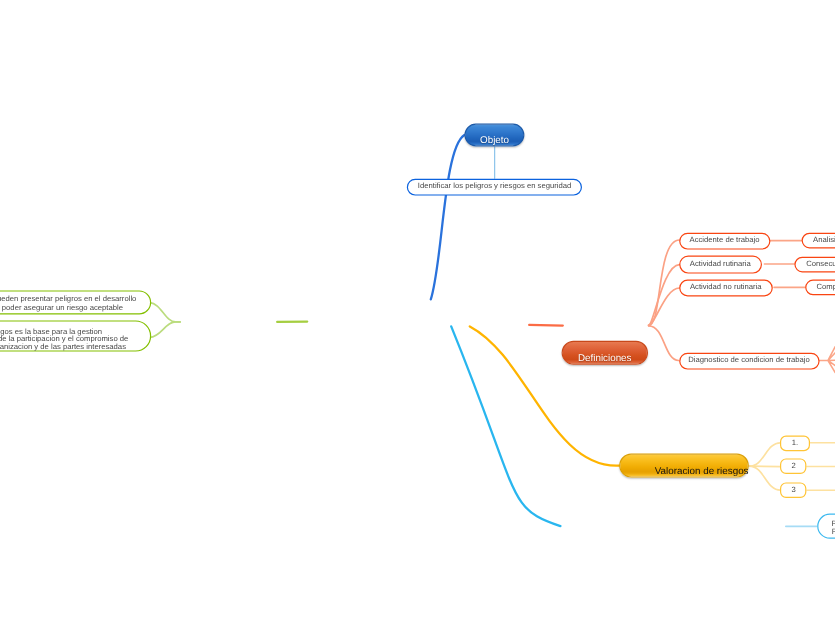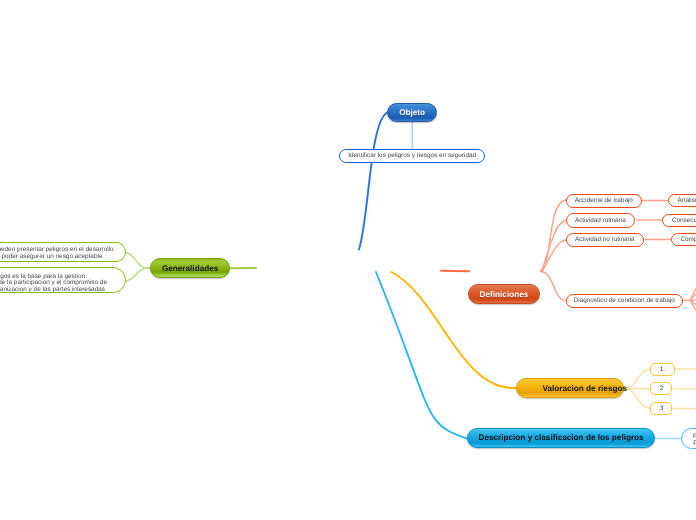--- a/index.html
+++ b/index.html
@@ -12,21 +12,21 @@
   .node{position:absolute;box-sizing:border-box;display:flex;align-items:center;
         justify-content:center;text-align:center;white-space:nowrap;}
 
   
   .root{border:1.8px solid #4a9ad4;border-radius:999px;
         background:linear-gradient(to bottom,#fdfefe 0%,#f1f4f5 30%,#e3e9eb 58%,#dde4e7 72%,#e9eef0 88%,#f0f4f5 100%);
         color:#102a55;font-weight:bold;font-size:10.4px;
         box-shadow:0 1px 2px rgba(0,0,0,0.18);}
 
   
-  .fill{border-radius:999px;font-weight:bold;box-shadow:0 1px 1.5px rgba(0,0,0,0.25);}
+  .fill{border-radius:999px;font-weight:normal;box-shadow:0 1px 1.5px rgba(0,0,0,0.25);align-items:flex-end;}
   .fill.blue{background:linear-gradient(to bottom,#4a92da 0%,#3c86d6 12%,#3079cd 35%,#2268bf 62%,#1b5db4 82%,#2a70c6 93%,#3d84d5 100%);
              border:1px solid #1d5aa8;color:#ffffff;text-shadow:0 1px 1px rgba(0,0,0,0.32);}
   .fill.green{background:linear-gradient(to bottom,#8fba1c 0%,#a2c934 13%,#96c127 32%,#82af11 58%,#76a506 74%,#9cc933 87%,#b4d85d 100%);
               border:1px solid #74a007;color:#121212;}
   .fill.orange{background:linear-gradient(to bottom,#e77a52 0%,#e46f45 13%,#de6036 35%,#d5511f 62%,#cf4a18 82%,#dd6237 93%,#e4744a 100%);
                border:1px solid #c8481a;color:#ffffff;text-shadow:0 1px 1px rgba(0,0,0,0.28);}
   .fill.yellow{background:linear-gradient(to bottom,#fdca3d 0%,#fbc32a 14%,#f7b915 34%,#f0ac03 58%,#e6a000 78%,#edab0a 88%,#f9c02c 96%,#fcc63a 100%);
                border:1px solid #d99e06;color:#121212;padding-left:29px;}
   .fill.cyan{background:linear-gradient(to bottom,#4ac5f2 0%,#35bbef 14%,#1eafea 34%,#0ea2df 58%,#0899d6 78%,#1aa9e2 88%,#33baee 96%,#41c0f1 100%);
              border:1px solid #0b8dc6;color:#0d0d0d;}
@@ -81,23 +81,20 @@
   </svg>
 
 
   <div class="node fill blue" style="left:387.3px;top:102.9px;width:49.6px;height:19.5px;font-size:8.2px;">
     <span>Objeto</span>
   </div>
   <div class="node leaf blue" style="left:339.2px;top:148.6px;width:145.9px;height:14.2px;font-size:6.4px;">
     <span>Identificar los peligros y riesgos en seguridad</span>
   </div>
 
-  <div class="node fill green" style="left:150.1px;top:258.1px;width:80px;height:20.1px;font-size:8.2px;">
-    <span>Generalidades</span>
-  </div>
   <div class="node leaf green multiline nudge2" style="left:-26.5px;top:241.5px;width:152px;height:20.4px;font-size:6.4px;">
     <span>se pueden presentar peligros en el desarrollo
 y poder asegurar un riesgo aceptable</span>
   </div>
   <div class="node leaf green multiline nudge3" style="left:-51px;top:267.4px;width:177px;height:26.1px;font-size:6.4px;">
     <span>riesgos es la base para la gestion
 y requiere de la participacion y el compromiso de
 s de la organizacion y de las partes interesadas</span>
   </div>
 
@@ -132,20 +129,17 @@
   <div class="node leaf yellow rect" style="left:650.4px;top:362.5px;width:24.2px;height:13.1px;font-size:6.4px;">
     <span>1.</span>
   </div>
   <div class="node leaf yellow rect" style="left:650.4px;top:382.3px;width:22.1px;height:13px;font-size:6.4px;">
     <span>2</span>
   </div>
   <div class="node leaf yellow rect" style="left:650.4px;top:402.3px;width:22.1px;height:12.5px;font-size:6.4px;">
     <span>3</span>
   </div>
 
-  <div class="node fill cyan" style="left:467.3px;top:427.9px;width:187.6px;height:19.8px;font-size:8.2px;">
-    <span>Descripcion y clasificacion de los peligros</span>
-  </div>
   <div class="node leaf cyan multiline nudge2" style="left:680.5px;top:428.2px;width:75px;height:20.9px;font-size:6.4px;">
     <span>Peligros quimicos
 Peligros locativos</span>
   </div>
 </div>
 
 </body></html>

